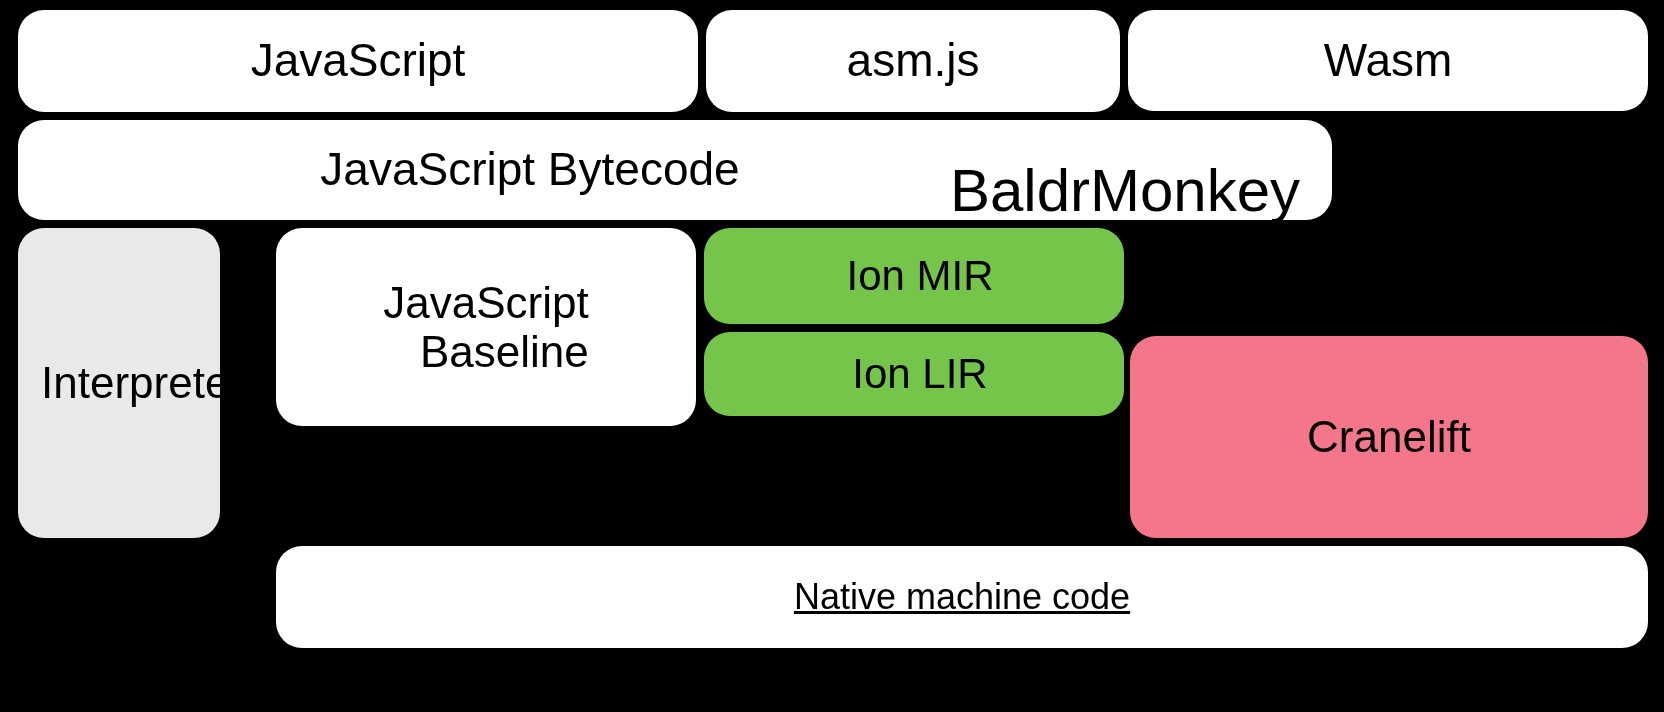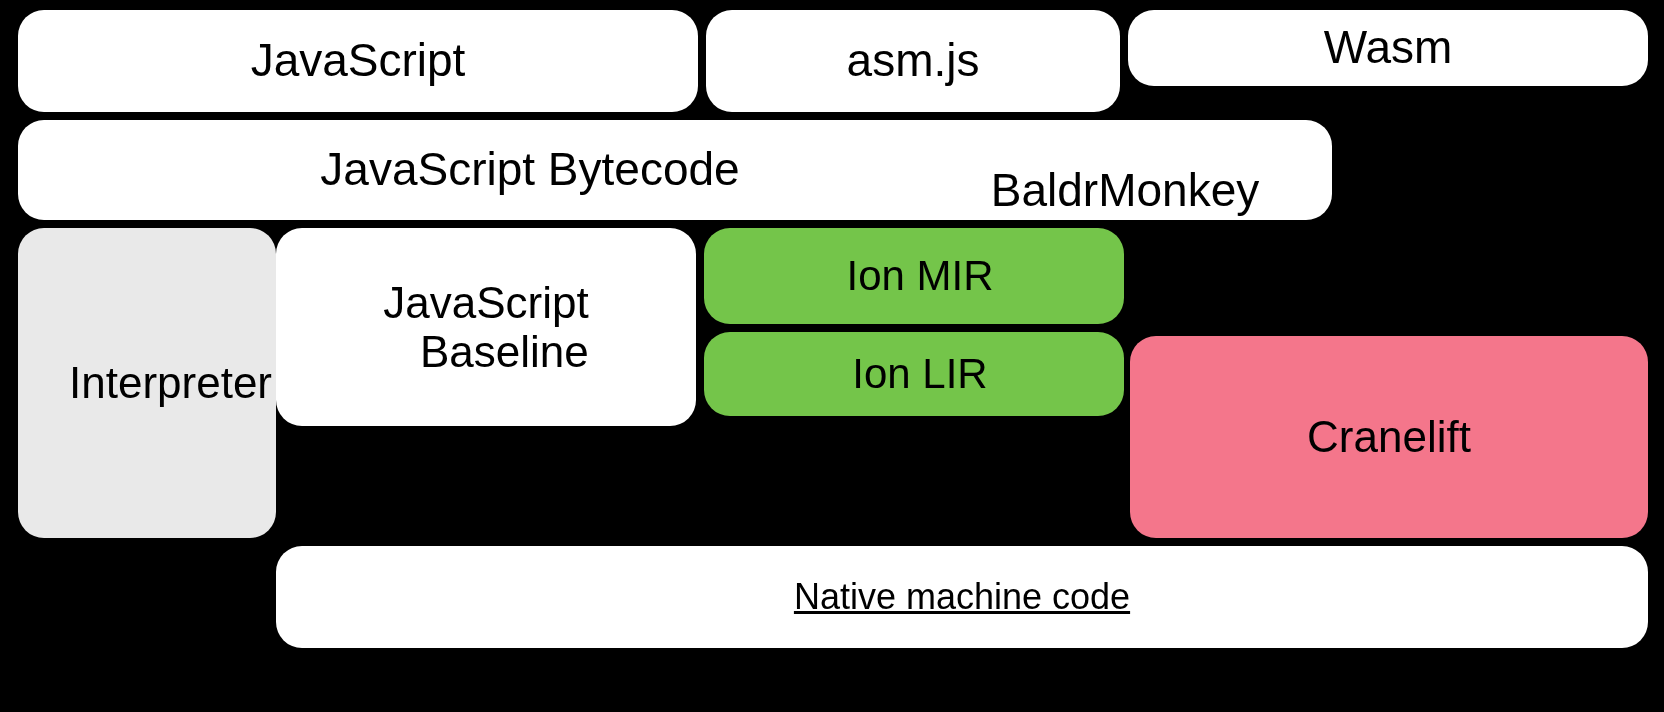--- a/index.html
+++ b/index.html
@@ -36,23 +36,23 @@
     display: block;
     padding: 0 8px;
   }
 </style>
 </head>
 <body>
 
 <div id="stage" style="background: rgb(0, 0, 0);">
     <div class="node fill-white" style="left: 18px; top: 10px; width: 680px; height: 102px;"><span class="label" style="font-size: 46px;">JavaScript</span></div>
     <div class="node fill-white" style="left: 706px; top: 10px; width: 414px; height: 102px;"><span class="label" style="font-size: 46px;">asm.js</span></div>
-    <div class="node fill-white" style="left: 1128px; top: 10px; width: 520px; height: 76px;"><span class="label" style="font-size: 46px;">Wasm</span></div>
+    <div class="node fill-white" style="left: 1128px; top: 10px; width: 520px; height: 101px;"><span class="label" style="font-size: 46px;">Wasm</span></div>
     <div class="node fill-white" style="left: 18px; top: 120px; width: 1024px; height: 100px;"><span class="label" style="font-size: 46px;">JavaScript Bytecode</span></div>
-    <div class="node fill-white" style="left: 918px; top: 120px; width: 414px; height: 100px;"><span class="label" style="font-size: 46px; margin-top: 41px;">BaldrMonkey</span></div>
-    <div class="node fill-gray" style="left: 18px; top: 228px; width: 258px; height: 310px; padding-left: 47px;"><span class="label" style="font-size: 44px;">Interpreter</span></div>
+    <div class="node fill-white" style="left: 918px; top: 120px; width: 414px; height: 100px;"><span class="label" style="font-size: 60px; margin-top: 41px;">BaldrMonkey</span></div>
+    <div class="node fill-gray" style="left: 18px; top: 228px; width: 202px; height: 310px; padding-left: 47px;"><span class="label" style="font-size: 44px;">Interpreter</span></div>
     <div class="node fill-white" style="left: 276px; top: 228px; width: 420px; height: 198px;"><span class="label" style="font-size: 44px;">JavaScript
 Baseline</span></div>
     <div class="node fill-green" style="left: 704px; top: 228px; width: 420px; height: 96px;"><span class="label" style="font-size: 42px;">Ion MIR</span></div>
     <div class="node fill-green" style="left: 704px; top: 332px; width: 420px; height: 84px;"><span class="label" style="font-size: 42px;">Ion LIR</span></div>
     <div class="node fill-pink" style="left: 1130px; top: 336px; width: 518px; height: 202px;"><span class="label" style="font-size: 44px;">Cranelift</span></div>
     <div class="node fill-white" style="left: 276px; top: 546px; width: 1372px; height: 102px;"><span class="label" style="font-size: 36px; text-decoration: underline;">Native machine code</span></div>
   </div>
 
 </body></html>

